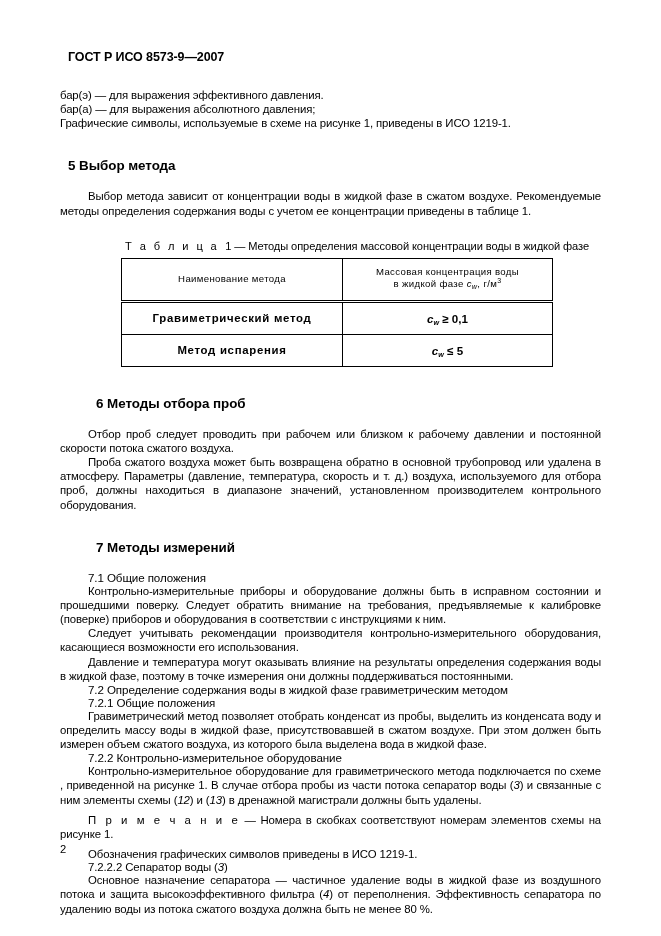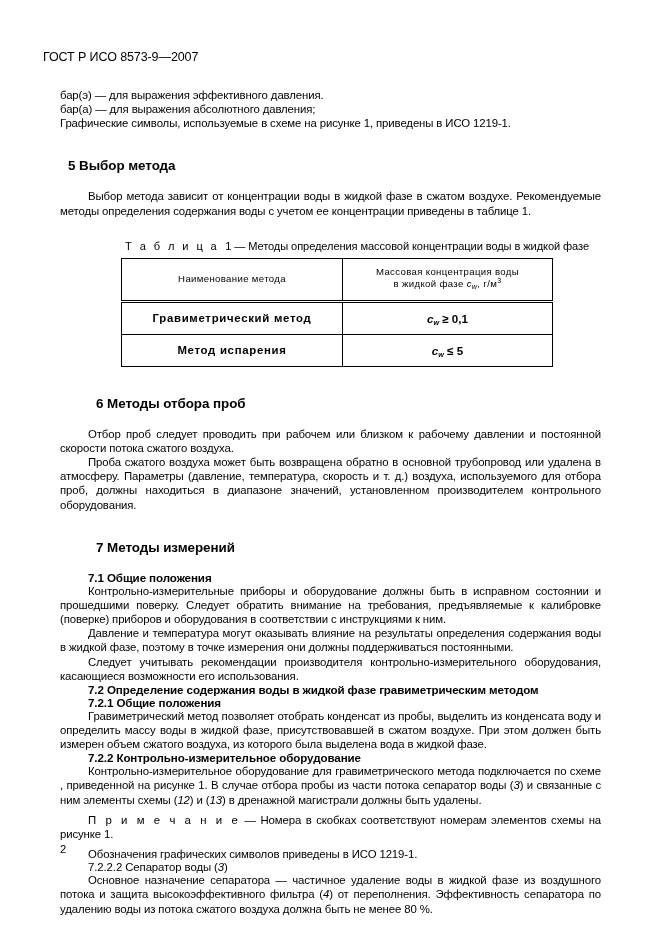--- a/index.html
+++ b/index.html
@@ -16,24 +16,24 @@
     overflow: hidden;
   }
   .page {
     position: relative;
     width: 661px;
     height: 936px;
     box-sizing: border-box;
   }
   .running-head {
     position: absolute;
-    left: 43px;
+    left: 68px;
     top: 50px;
     font-size: 12.5px;
-    font-weight: normal;
+    font-weight: bold;
     letter-spacing: -0.1px;
     white-space: nowrap;
   }
   .content {
     position: absolute;
     left: 60px;
     top: 88px;
     width: 541px;
   }
   p.body {
@@ -52,21 +52,21 @@
   }
   .h1 {
     margin: 8px;
     font-size: 13.4px;
     font-weight: bold;
     letter-spacing: -0.05px;
   }
   .h3 {
     margin: 0;
     font-size: 11.6px;
-    font-weight: bold;
+    font-weight: normal;
     letter-spacing: -0.1px;
     padding-left: 28px;
   }
   .h4 {
     margin: 0;
     font-size: 11.4px;
     font-weight: normal;
     letter-spacing: -0.1px;
     padding-left: 28px;
   }
@@ -180,22 +180,22 @@
     <div class="sp-h5-after"></div>
     <p class="body indent">Отбор проб следует проводить при рабочем или близком к рабочему давлении и постоянной скорости потока сжатого воздуха.</p>
     <p class="body indent">Проба сжатого воздуха может быть возвращена обратно в основной трубопровод или удалена в атмосферу. Параметры (давление, температура, скорость и т. д.) воздуха, используемого для отбора проб, должны находиться в диапазоне значений, установленном производителем контрольного оборудования.</p>
 
     <div class="sp-h7-before"></div>
     <h2 class="h1" style="padding-left:28px;">7 Методы измерений</h2>
     <div class="sp-h5-after"></div>
 
     <h3 class="h3">7.1 Общие положения</h3>
     <p class="body indent">Контрольно-измерительные приборы и оборудование должны быть в исправном состоянии и прошедшими поверку. Следует обратить внимание на требования, предъявляемые к калибровке (поверке) приборов и  оборудования в соответствии с инструкциями к ним.</p>
+    <p class="body indent">Следует учитывать рекомендации производителя контрольно-измерительного оборудования, касающиеся возможности его использования.</p>
     <p class="body indent">Давление и температура могут оказывать влияние на результаты определения содержания воды в жидкой фазе, поэтому в точке измерения они должны поддерживаться постоянными.</p>
-    <p class="body indent">Следует учитывать рекомендации производителя контрольно-измерительного оборудования, касающиеся возможности его использования.</p>
 
     <h3 class="h3">7.2 Определение содержания воды в жидкой фазе гравиметрическим методом</h3>
     <h3 class="h3">7.2.1 Общие положения</h3>
     <p class="body indent">Гравиметрический метод позволяет отобрать конденсат из пробы, выделить из конденсата воду и определить массу воды в жидкой фазе, присутствовавшей в сжатом воздухе. При этом должен быть измерен объем сжатого воздуха, из которого была выделена вода в жидкой фазе.</p>
 
     <h3 class="h3">7.2.2 Контрольно-измерительное оборудование</h3>
     <p class="body indent"><span>Контрольно-измерительное оборудование для гравиметрического метода подключается по схеме , приведенной на рисунке 1. В случае отбора пробы из части потока сепаратор воды (</span><i class="v">3</i><span>) и связанные с ним элементы схемы (</span><i class="v">12</i><span>) и (</span><i class="v">13</i><span>) в дренажной магистрали должны быть удалены.</span></p>
 
     <div class="sp-tiny"></div>
     <p class="body indent"><span class="note-spaced">П р и м е ч а н и е</span> <span>—</span> <span>Номера в скобках соответствуют номерам элементов схемы на рисунке 1.</span></p>

